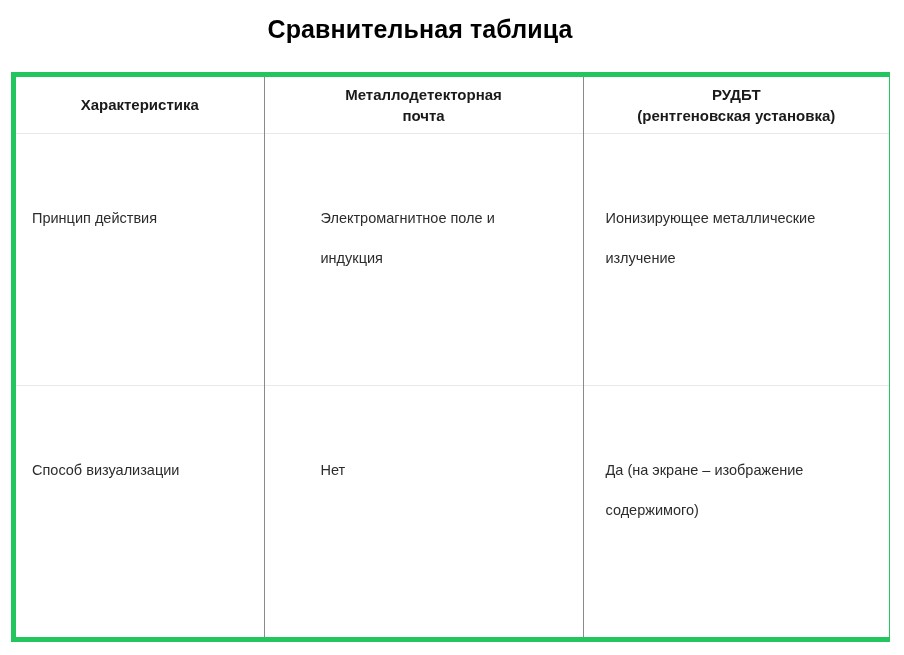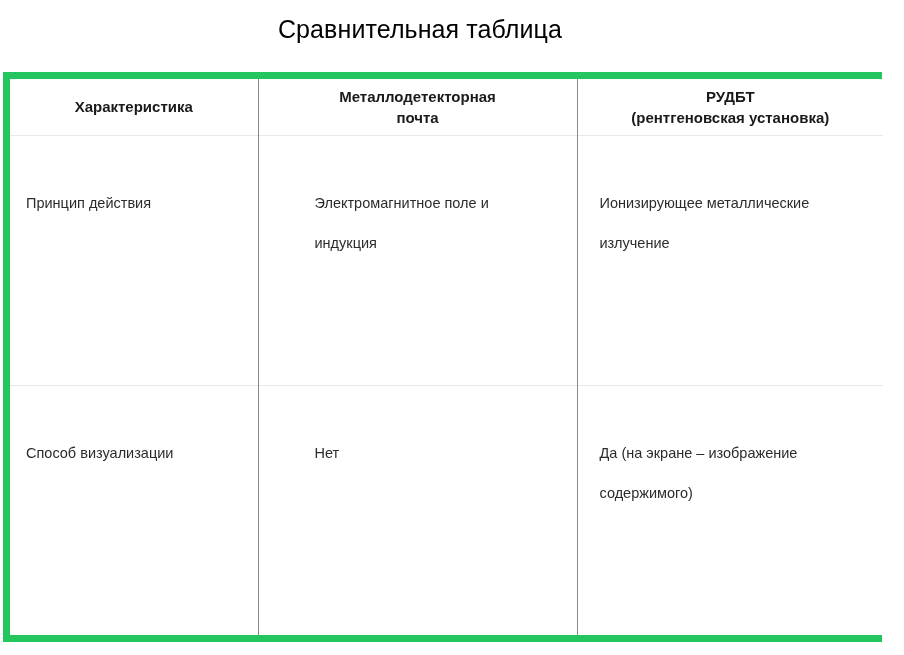--- a/index.html
+++ b/index.html
@@ -22,35 +22,35 @@
   }
 
   
   .page-title {
     position: absolute;
     left: 0;
     top: 12px;
     width: 840px;
     text-align: center;
     font-size: 25px;
-    font-weight: normal;
+    font-weight: bold;
     color: #000000;
     letter-spacing: 0.1px;
     line-height: 34px;
     white-space: pre;
   }
 
   
   .table-wrap {
     position: absolute;
-    left: 3px;
+    left: 11px;
     top: 72px;
     width: 879px;
     height: 570px;
-    border: 7px solid #22c55e;
+    border: 5px solid #22c55e;
     box-sizing: border-box;
     background: #ffffff;
   }
 
   table.cmp {
     width: 100%;
     height: 100%;
     border-collapse: collapse;
     table-layout: fixed;
     background: #ffffff;
@@ -84,21 +84,21 @@
     box-sizing: border-box;
   }
 
   table.cmp tbody td {
     font-size: 14.5px;
     font-weight: normal;
     color: #2c2c2c;
     text-align: left;
     vertical-align: top;
     line-height: 40px;
-    padding: 7px 0 0 0;
+    padding: 24px 0 0 0;
     box-sizing: border-box;
     white-space: pre-line;
   }
 
   table.cmp tbody td .cell-inner {
     display: block;
   }
 
   
   table.cmp tbody td.col-a .cell-inner { padding-left: 16px; padding-right: 12px; }

